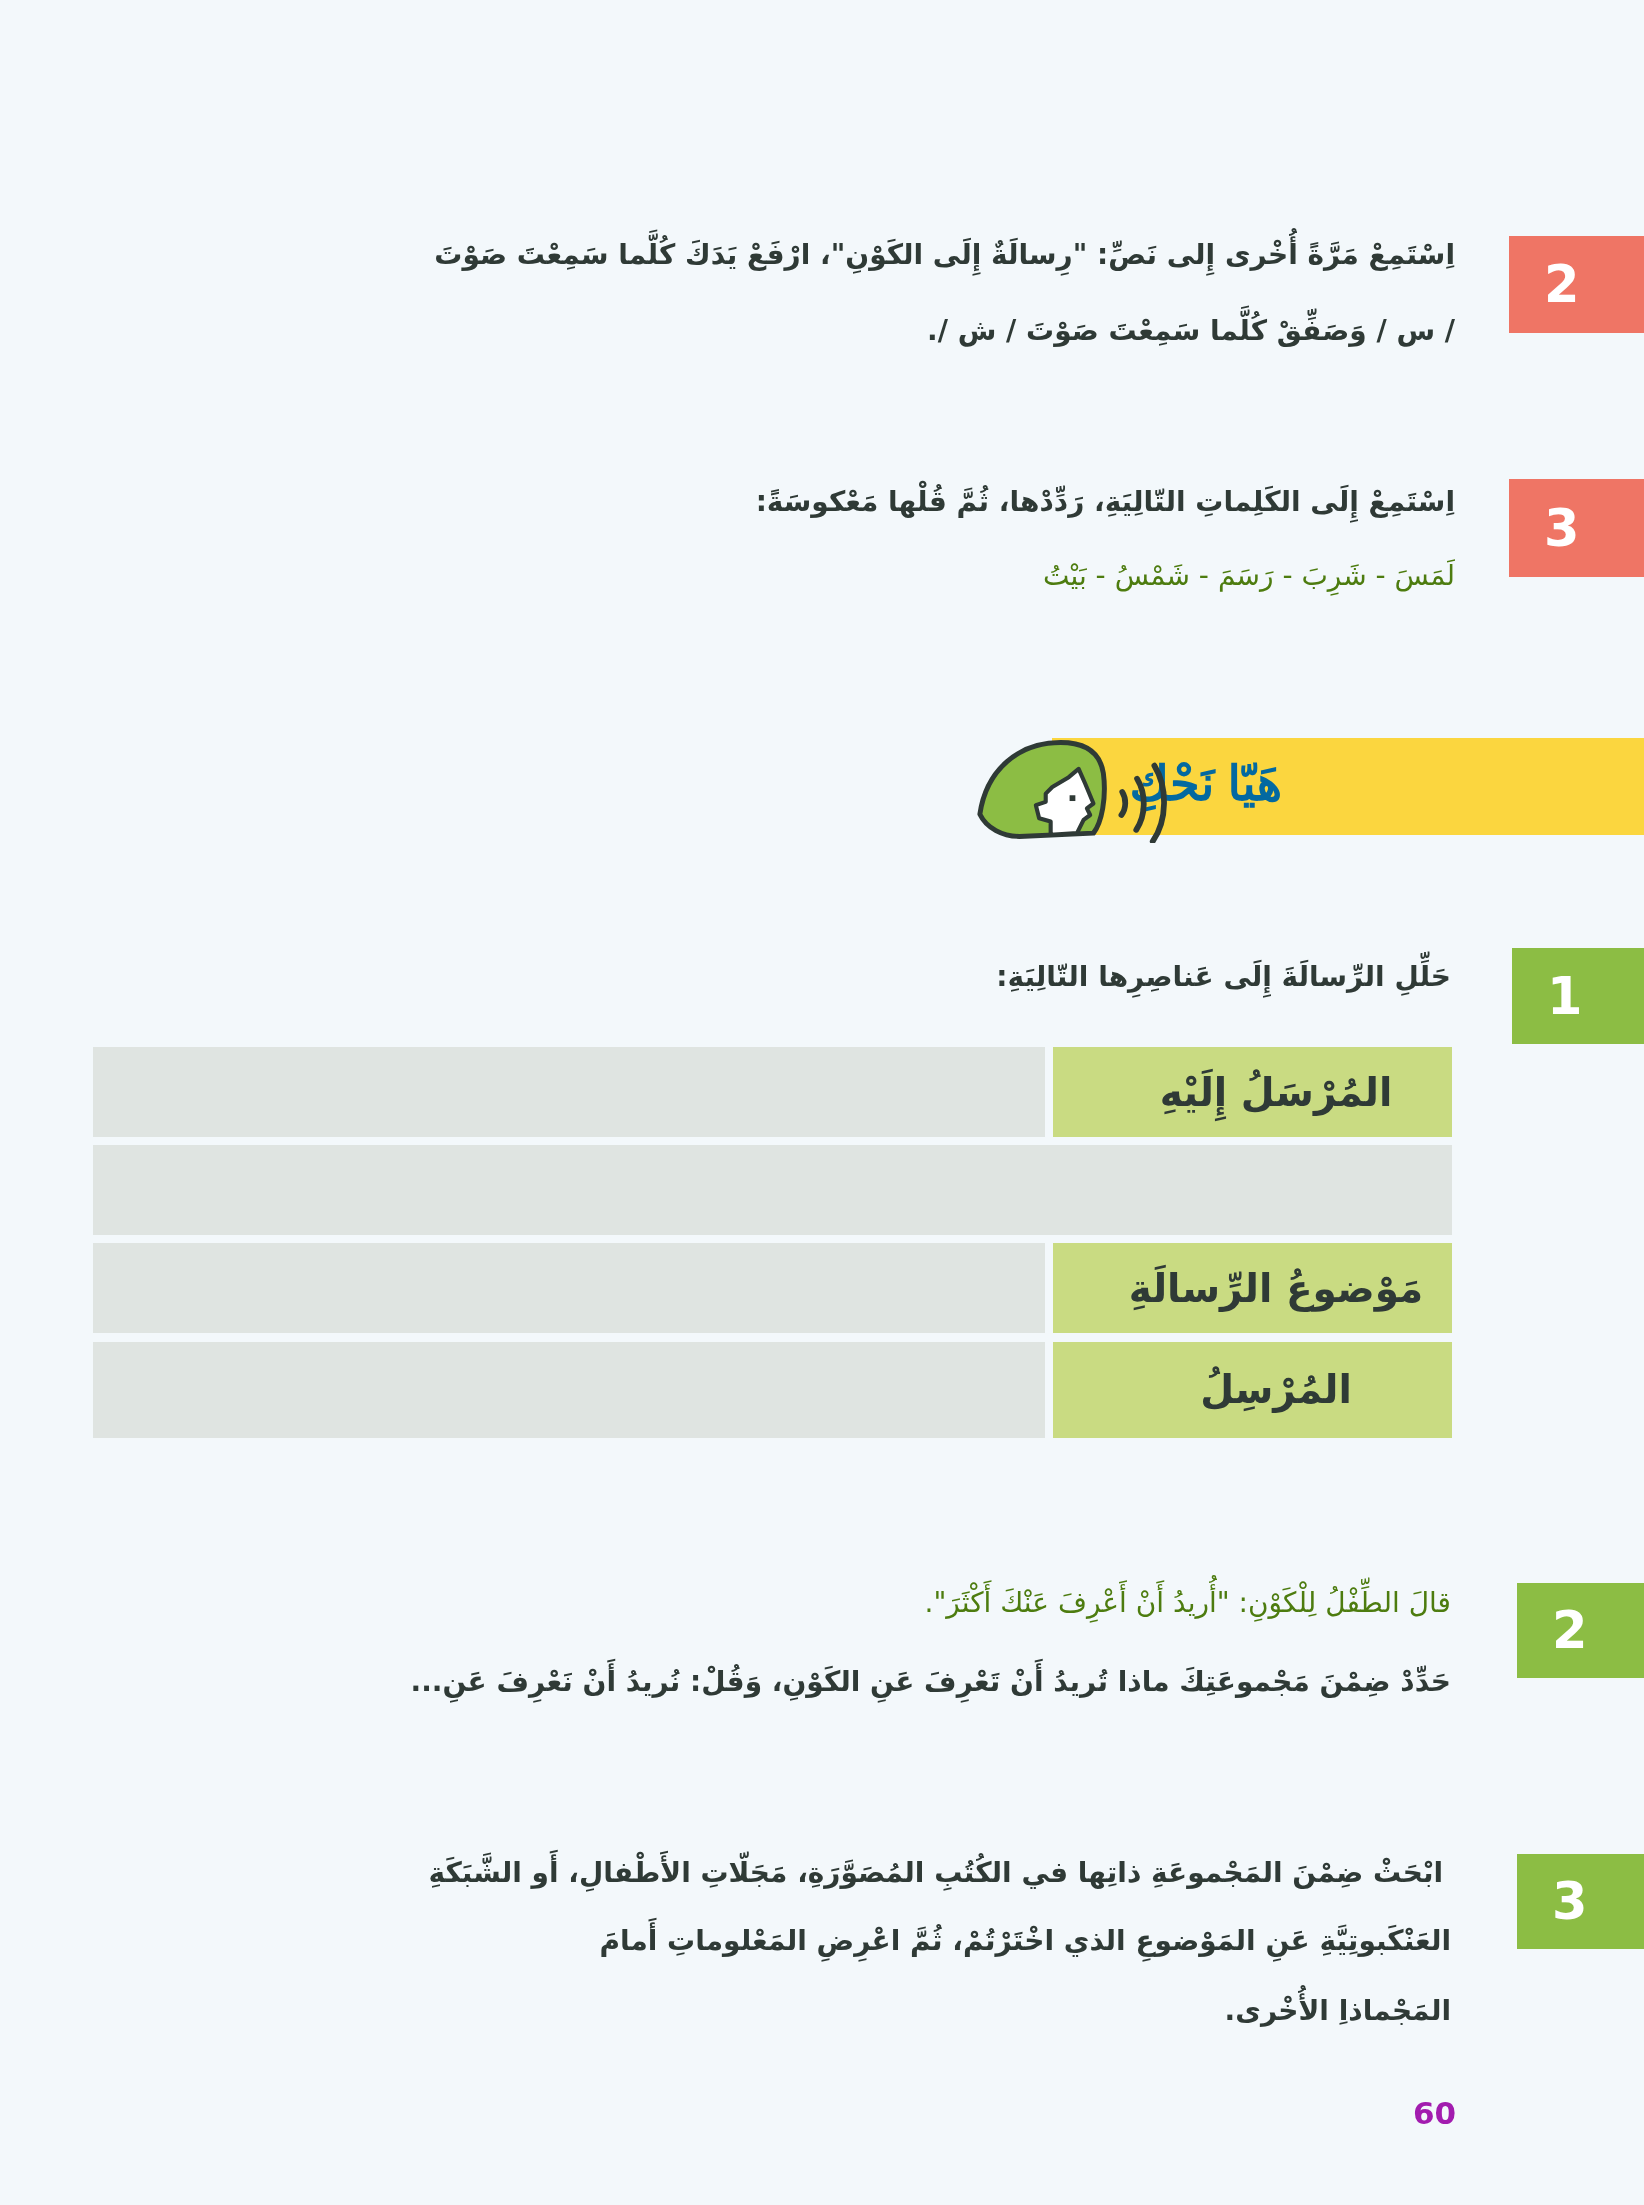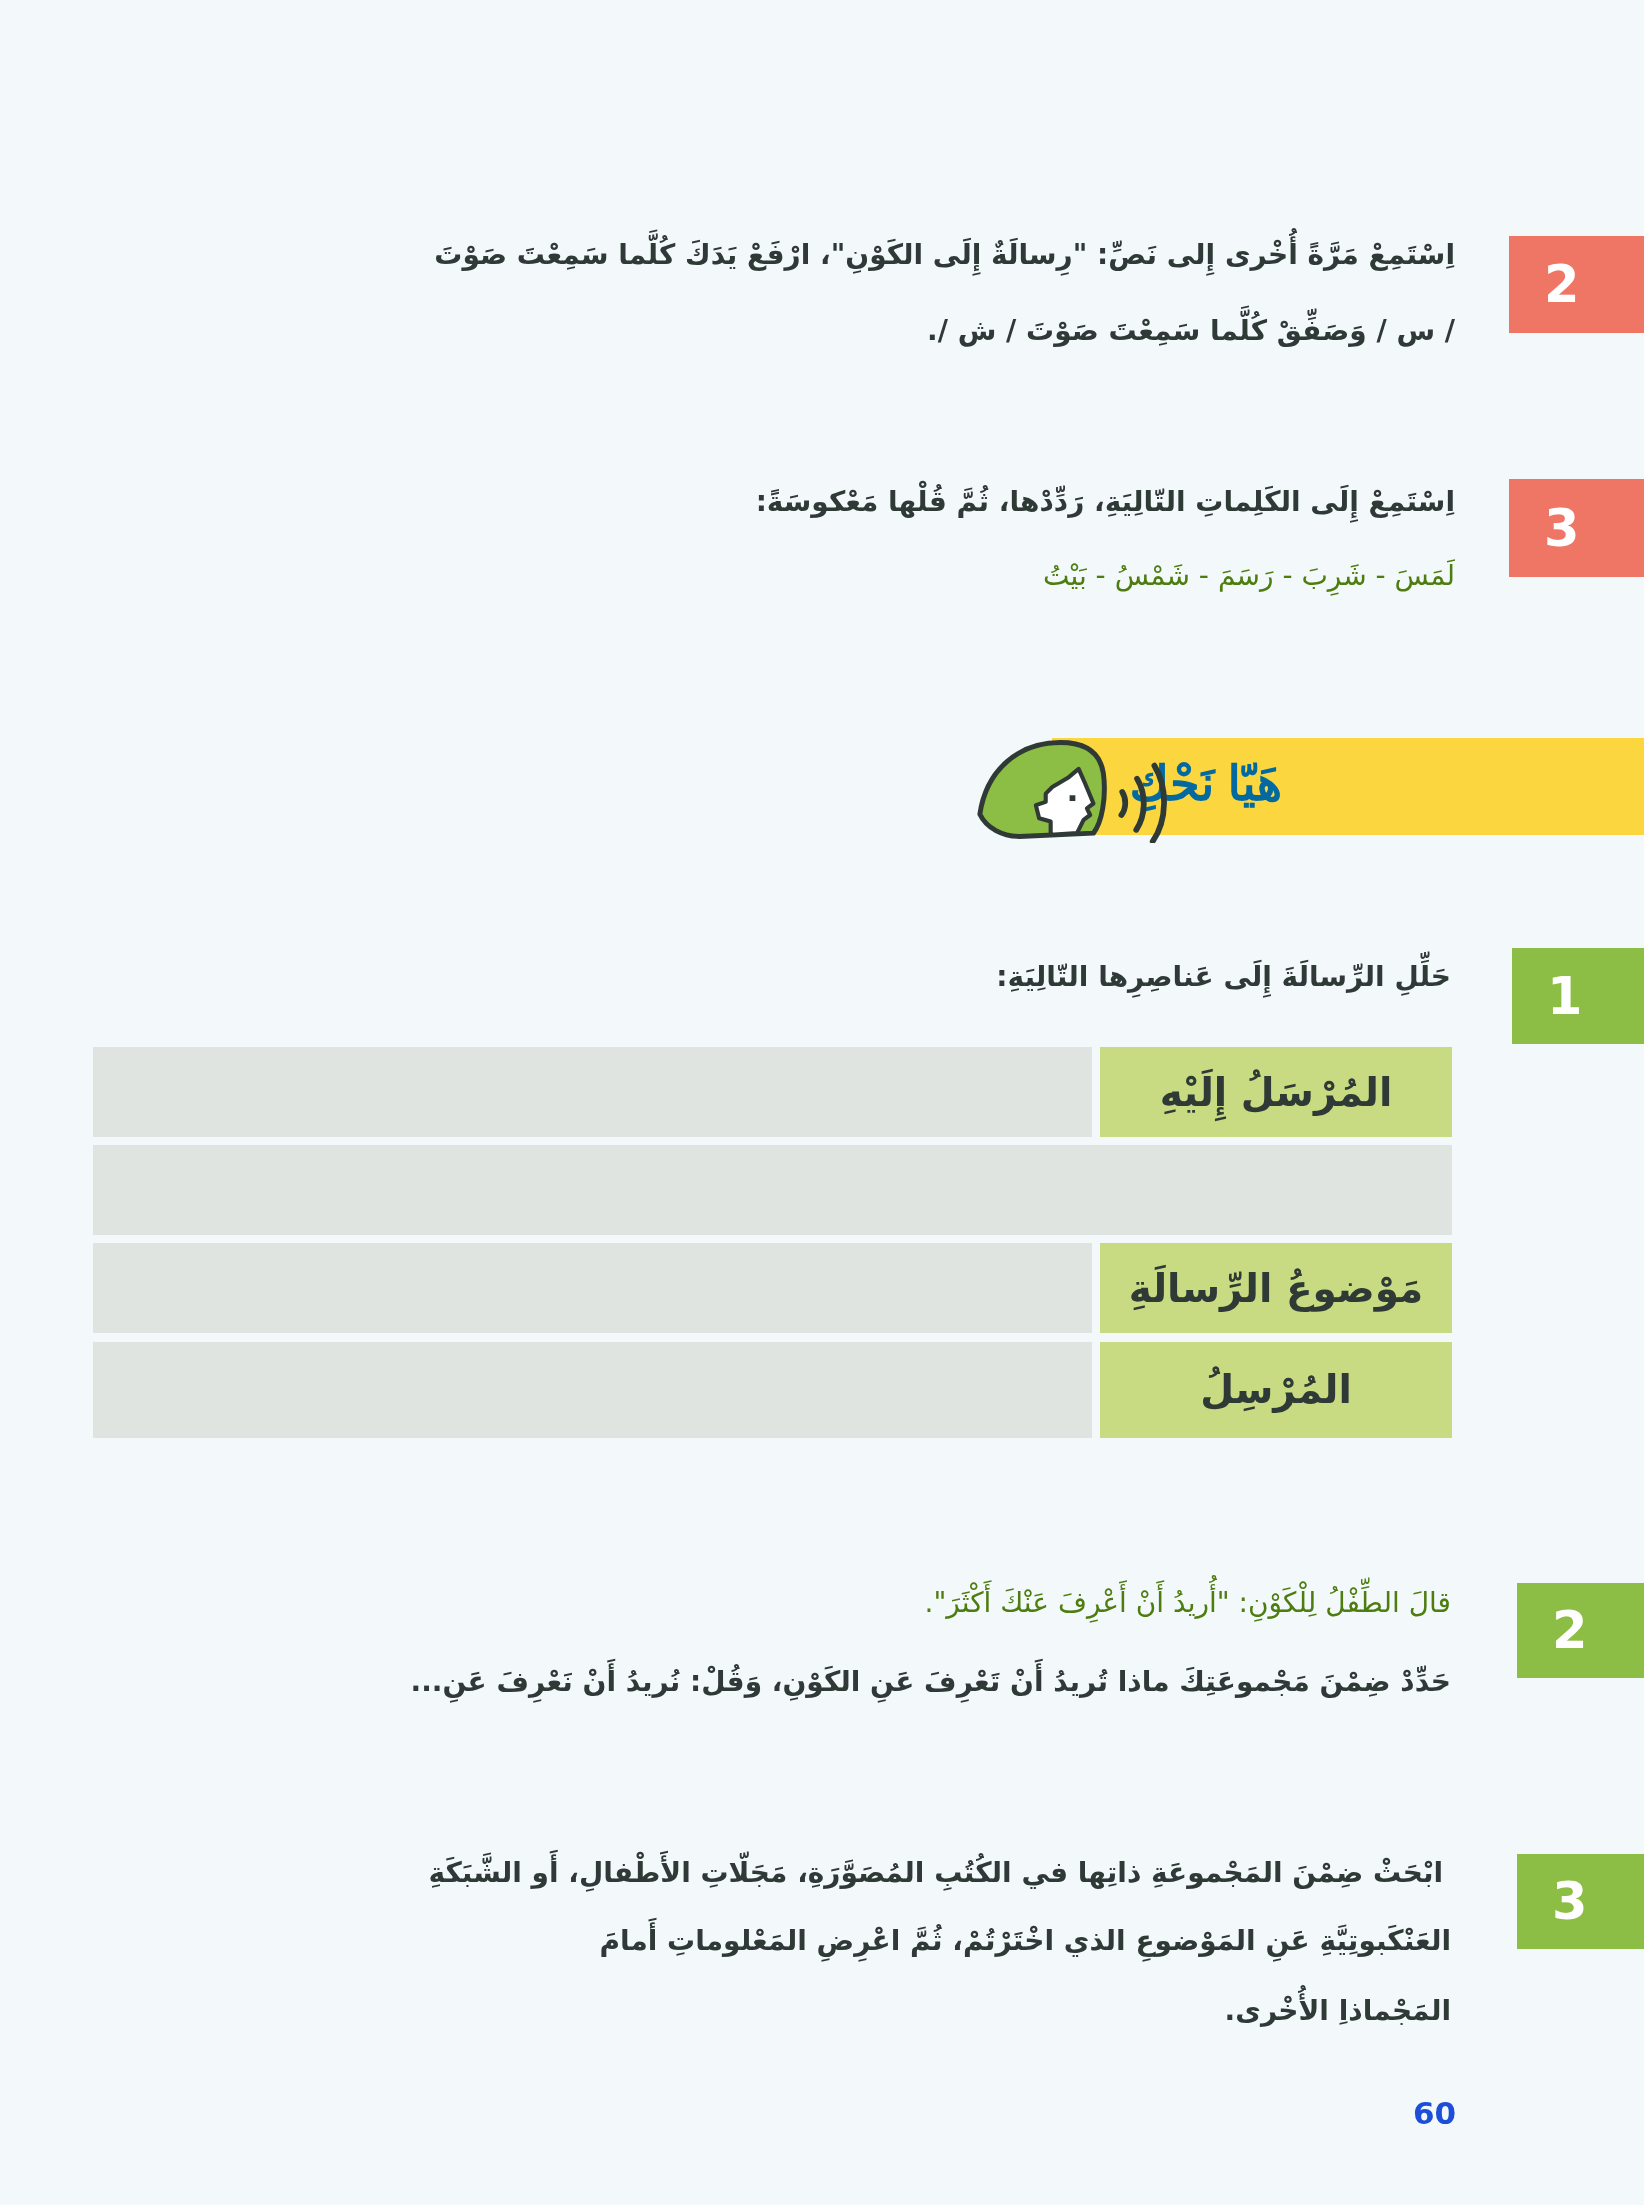--- a/index.html
+++ b/index.html
@@ -90,34 +90,35 @@
       background: #c9db82;
       display: flex;
       align-items: center;
       justify-content: center;
       direction: rtl;
       font-family: "DejaVu Sans", sans-serif;
       font-weight: bold;
       font-size: 39px;
       color: #2f3a36;
       margin-left: 8.2px;
+      padding-left: 47px;
     }
     .cell-answer {
       flex: 1;
       background: #dfe4e1;
     }
 
     .page-number {
       position: absolute;
       left: 1413px;
       top: 2095px;
       font-family: "DejaVu Sans", sans-serif;
       font-weight: bold;
       font-size: 31px;
-      color: #1d4ed8;
+      color: #a21caf;
     }
   </style>
 </head>
 <body>
 
 <div class="badge red" style="top:236px; width:135px; height:97px;">
   <span>2</span>
 </div>
 <div class="instr" style="right:189px; top:222px; width:1398px;">اِسْتَمِعْ مَرَّةً أُخْرى إِلى نَصِّ: "رِسالَةٌ إِلَى الكَوْنِ"، ارْفَعْ يَدَكَ كُلَّما سَمِعْتَ صَوْتَ</div>
 <div class="instr" style="right:189px; top:298px; width:1398px;">/ س / وَصَفِّقْ كُلَّما سَمِعْتَ صَوْتَ / ش /.</div>

